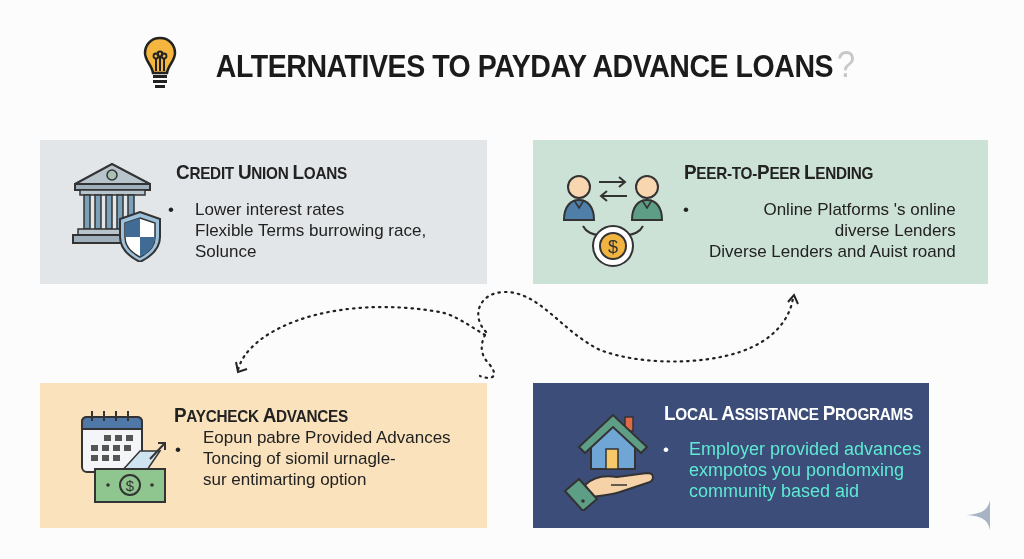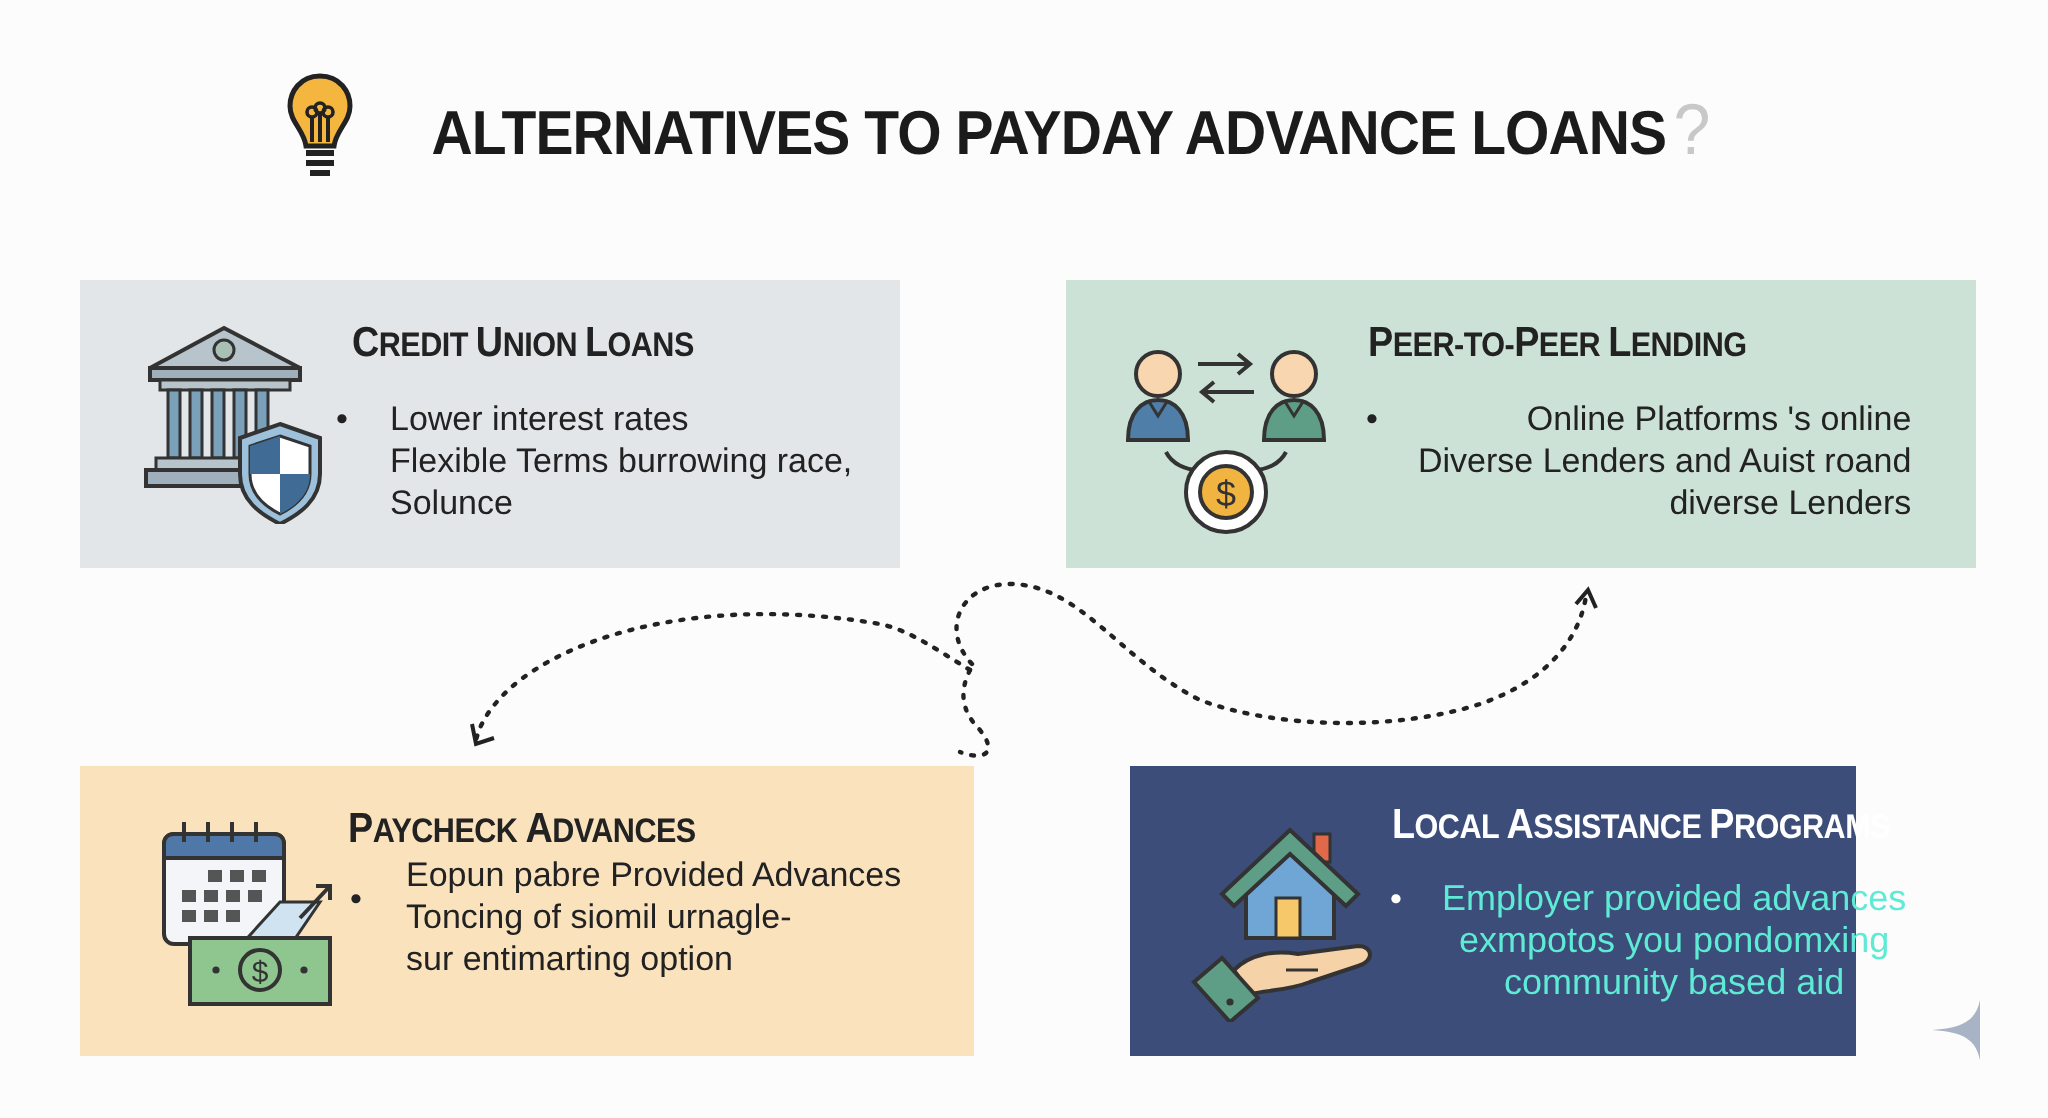--- a/index.html
+++ b/index.html
@@ -8,24 +8,24 @@
   .title-row .bulb { width:36px; height:60px; margin-right:10px; }
   .title-text { font-family:"Liberation Sans", sans-serif; font-weight:bold; font-size:31px; color:#1b1b1b; letter-spacing:-0.5px; transform:scaleX(0.92); transform-origin:center; white-space:nowrap; }
   .title-q { font-size:36px; color:#c8c8c8; margin-left:4px; font-weight:normal; }
   .card { position:absolute; box-sizing:border-box; }
   .card .icon { position:absolute; }
   .card .head { position:absolute; font-weight:bold; font-size:21px; letter-spacing:-0.3px; white-space:nowrap; transform:scaleX(0.9); transform-origin:left; }
   .card .head .sc { font-size:17px; }
   .card .body { position:absolute; font-size:17px; line-height:21px; white-space:nowrap; }
   .card .body .line { display:block;margin-left:16px; }
   .card .bullet { position:absolute; font-size:17px; }
-  #c1 { left:40px; top:140px; width:410px; height:144px; background:#e3e6e8; color:#222; }
+  #c1 { left:40px; top:140px; width:447px; height:144px; background:#e3e6e8; color:#222; }
   #c2 { left:533px; top:140px; width:455px; height:144px; background:#cde2d6; color:#222; }
   #c3 { left:40px; top:383px; width:447px; height:145px; background:#fae2bd; color:#222; }
-  #c4 { left:565px; top:383px; width:363px; height:145px; background:#3b4d78; color:#fff;text-align:center; }
+  #c4 { left:533px; top:383px; width:396px; height:145px; background:#3b4d78; color:#fff; }
   .flow { position:absolute; left:0; top:0; width:1024px; height:559px; pointer-events:none; }
   .sparkle { position:absolute; left:966px; top:500px; width:24px; height:30px; }
 </style>
 </head>
 <body>
 
 <div class="title-row">
   <svg class="bulb" viewBox="0 0 36 60">
     <path d="M18 3 C8 3 3 11 3 18 C3 26 10 30 11 38 L25 38 C26 30 33 26 33 18 C33 11 28 3 18 3 Z" fill="#f4b63f" stroke="#222" stroke-width="2.5"></path>
     <path d="M14 36 L14 24 M18 36 L18 22 M22 36 L22 24" stroke="#222" stroke-width="2" fill="none"></path>
@@ -94,22 +94,22 @@
     <circle cx="52" cy="74" r="20" fill="#fff" stroke="#333" stroke-width="2"></circle>
     <circle cx="52" cy="74" r="13" fill="#f2b440" stroke="#333" stroke-width="2"></circle>
     <text x="52" y="81" font-size="18" text-anchor="middle" fill="#333" font-family="Liberation Sans, sans-serif">$</text>
   </svg>
   <div class="head" style="left:151px;top:20px;">
     <span>P</span><span class="sc">EER-TO-</span><span>P</span><span class="sc">EER </span><span>L</span><span class="sc">ENDING</span>
   </div>
   <span class="bullet" style="left:150px;top:60px;">•</span>
   <div class="body" style="left:160px;top:59px;text-align:right;">
     <span class="line">Online Platforms 's online</span>
+    <span class="line">diverse Lenders</span>
     <span class="line">Diverse Lenders and Auist roand</span>
-    <span class="line">diverse Lenders</span>
   </div>
 </div>
 
 <div class="card" id="c3">
   <svg class="icon" style="left:40px;top:28px;" width="100" height="95" viewBox="0 0 100 95">
     <rect x="2" y="6" width="60" height="55" rx="5" fill="#f3f5f8" stroke="#333" stroke-width="2"></rect>
     <path d="M2 11 C2 8 4 6 7 6 L57 6 C60 6 62 8 62 11 L62 18 L2 18 Z" fill="#4f78a8" stroke="#333" stroke-width="2"></path>
     <path d="M12 0 L12 10 M24 0 L24 10 M36 0 L36 10 M48 0 L48 10" stroke="#333" stroke-width="2"></path>
     <g fill="#555">
       <rect x="24" y="24" width="7" height="6"></rect>

